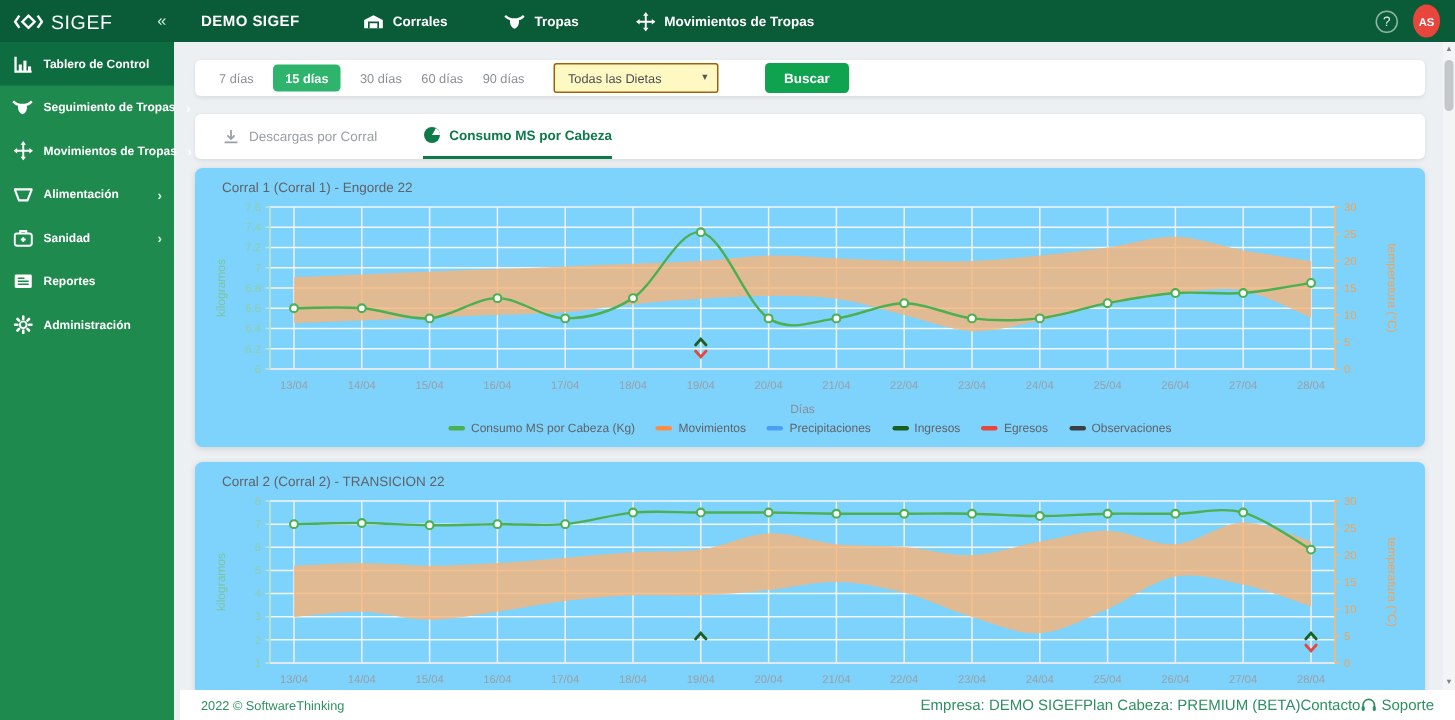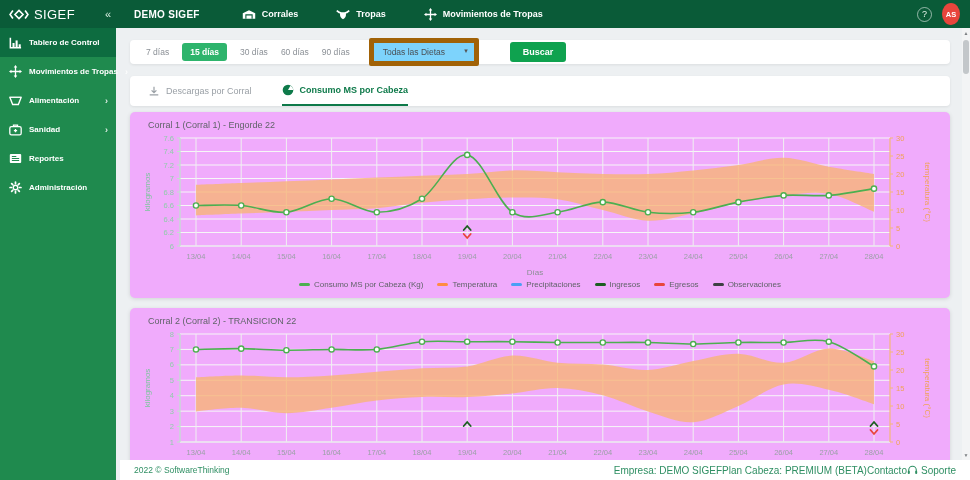--- a/index.html
+++ b/index.html
@@ -23,30 +23,30 @@
   .side-item{height:29px;display:flex;align-items:center;gap:7px;padding:0 8px;color:#fff;font-size:8px;font-weight:bold;cursor:pointer;white-space:nowrap}
   .side-item.active{background:#0d6c40}
   .side-icon{width:14px;display:flex;justify-content:center;flex-shrink:0}
   .side-chevron{margin-left:auto;font-size:9px;color:rgba(255,255,255,.85)}
 
   
   .main{position:absolute;top:28px;left:120px;right:8px;bottom:20px;overflow:hidden;padding:0 12px 0 10px}
   .filter-card{margin-top:12px;background:#fff;border-radius:4px;height:16px;display:flex;align-items:center;gap:13px;padding:12px 16px;box-shadow:0 1px 3px rgba(0,0,0,.08)}
   .range-option{font-size:8.5px;color:#8b9096;cursor:pointer}
   .range-option.selected{background:#2eb46c;color:#fff;padding:4px 8px;border-radius:3px;font-weight:bold}
-  .diet-select{position:relative;width:110px;background:#7dd3fc;border:5px solid #a16207;border-radius:2px;font-size:8.5px;color:#4a4f54;padding:4px 16px 4px 9px;margin-left:6px;cursor:pointer;white-space:nowrap}
+  .diet-select{position:relative;width:110px;background:#fef9c3;border:1px solid #a16207;border-radius:2px;font-size:8.5px;color:#4a4f54;padding:4px 16px 4px 9px;margin-left:6px;cursor:pointer;white-space:nowrap}
   .diet-caret{position:absolute;right:6px;top:4px;font-size:7px;color:#555}
   .search-btn{background:#0fa24f;color:#fff;font-size:9px;font-weight:bold;padding:5px 13px;border:none;border-radius:3px;margin-left:18px;cursor:pointer;font-family:"Liberation Sans",sans-serif}
 
   .tab-strip{margin-top:12px;background:#fff;border-radius:4px;height:30px;display:flex;align-items:stretch;gap:30px;padding:0 18px;box-shadow:0 1px 3px rgba(0,0,0,.08)}
   .tab{display:flex;align-items:center;gap:6px;font-size:9px;cursor:pointer}
   .tab.active{color:#0e7a4a;font-weight:bold;border-bottom:2px solid #0e7a4a}
   .tab.inactive{color:#9aa0a6}
 
-  .chart-card{background:#f0abfc;border-radius:5px;box-shadow:0 1px 4px rgba(0,0,0,.12);padding:6px 10px}
+  .chart-card{background:#7dd3fc;border-radius:5px;box-shadow:0 1px 4px rgba(0,0,0,.12);padding:6px 10px}
   #card1{margin-top:6px;height:186px}
   #card2{margin-top:10px;height:200px}
   .chart-title{font-size:9px;color:#5f6368;padding:2px 0 2px 8px}
   .legend-row{display:flex;justify-content:center;gap:14px;align-items:center;margin-top:-2px}
   .legend-item{display:flex;align-items:center;gap:4px;font-size:8px;color:#5f6368;cursor:pointer}
   .legend-swatch{width:11px;height:2.5px;border-radius:2px;display:inline-block}
 
   
   .footer{position:absolute;left:120px;right:0;bottom:0;height:20px;background:#fff;display:flex;align-items:center;justify-content:space-between;padding:0 14px;z-index:25}
   .footer-left{font-size:8.5px;color:#2f8f63}
@@ -116,20 +116,30 @@
     <span class="side-icon">
       <svg width="13" height="12" viewBox="0 0 15 14">
           <path d="M1.5 1 V12.5 H14" stroke="#fff" stroke-width="1.8" fill="none"></path>
           <rect x="4" y="7" width="2.4" height="5.5" fill="#fff"></rect>
           <rect x="7.6" y="4" width="2.4" height="8.5" fill="#fff"></rect>
           <rect x="11.2" y="8.5" width="2.4" height="4" fill="#fff"></rect>
         </svg>
     </span>
     <span>Tablero de Control</span>
     <span class="side-chevron"></span>
+  </div>
+  <div class="side-item">
+    <span class="side-icon">
+      <svg width="14" height="11" viewBox="0 0 18 14">
+          <path d="M1 2 C4 5 6 5 7 5 H11 C12 5 14 5 17 2" fill="none" stroke="#fff" stroke-width="2"></path>
+          <path d="M5.2 5 C4.7 9 6.2 12 9 13 C11.8 12 13.3 9 12.8 5 Z" fill="#fff"></path>
+        </svg>
+    </span>
+    <span>Seguimiento de Tropas</span>
+    <span class="side-chevron">›</span>
   </div>
   <div class="side-item">
     <span class="side-icon">
       <svg width="13" height="13" viewBox="0 0 16 16">
           <path d="M8 2.5 V13.5 M2.5 8 H13.5" stroke="#fff" stroke-width="1.6"></path>
           <path d="M8 0 L5.8 3 H10.2 Z M8 16 L5.8 13 H10.2 Z M0 8 L3 5.8 V10.2 Z M16 8 L13 5.8 V10.2 Z" fill="#fff"></path>
         </svg>
     </span>
     <span>Movimientos de Tropas</span>
     <span class="side-chevron">›</span>
@@ -317,21 +327,21 @@
           <path d="M 323.7 98 L 327.2 94 L 330.7 98" fill="none" stroke="#1b5e20" stroke-width="1.8" stroke-linecap="round"></path>
           <path d="M 323.7 102 L 327.2 106 L 330.7 102" fill="none" stroke="#e8453c" stroke-width="1.8" stroke-linecap="round"></path>
         </svg></div>
     <div class="legend-row" id="legend1">
       <div class="legend-item">
           <span class="legend-swatch" style="background: rgb(76, 175, 80);"></span>
           <span>Consumo MS por Cabeza (Kg)</span>
         </div>
       <div class="legend-item">
           <span class="legend-swatch" style="background: rgb(255, 140, 66);"></span>
-          <span>Temperatura</span>
+          <span>Movimientos</span>
         </div>
       <div class="legend-item">
           <span class="legend-swatch" style="background: rgb(74, 159, 245);"></span>
           <span>Precipitaciones</span>
         </div>
       <div class="legend-item">
           <span class="legend-swatch" style="background: rgb(27, 94, 32);"></span>
           <span>Ingresos</span>
         </div>
       <div class="legend-item">

